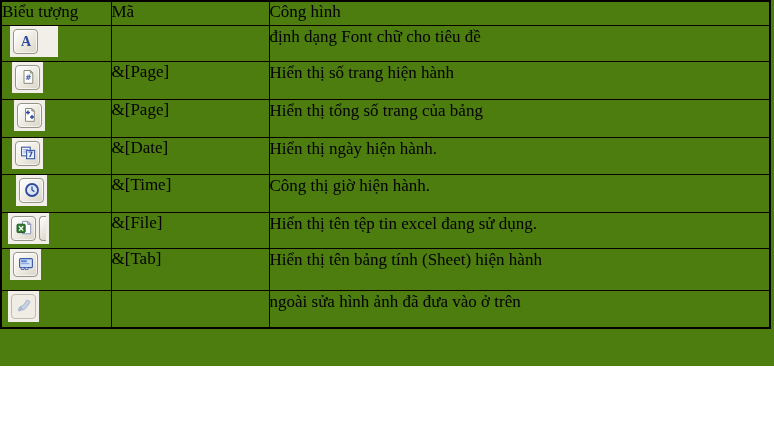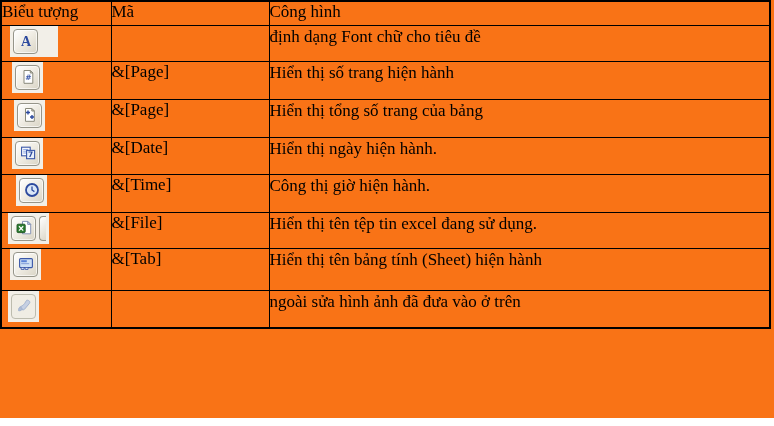--- a/index.html
+++ b/index.html
@@ -1,16 +1,16 @@
 <!DOCTYPE html>
 <html><head>
 <meta charset="utf-8">
 <style>
   html,body{margin:0;padding:0;background:#fff;}
-  .page{position:relative;width:774px;height:418px;background:#f97316;
+  .page{position:relative;width:774px;height:366px;background:#4d7c0f;
         font-family:"Liberation Serif",serif;color:#000;overflow:hidden;}
   table.doc{border-collapse:collapse;table-layout:fixed;width:769px;margin:0;}
   table.doc td,table.doc th{border:1px solid #000;padding:0;vertical-align:top;
         font-size:17px;font-weight:normal;text-align:left;overflow:hidden;}
   table.doc{border:2px solid #000;}
   col.c-icon{width:110px;} col.c-code{width:158px;} col.c-use{width:501px;}
   tr.hdr{height:24px;}
   tr.r1{height:36px;} tr.r2{height:38px;} tr.r3{height:38px;} tr.r4{height:37px;}
   tr.r5{height:38px;} tr.r6{height:53px;} tr.r7{height:36px;} tr.r8{height:42px;padding-left:16px;}
   tr.r9{height:39px;} tr.r10{height:38px;}

